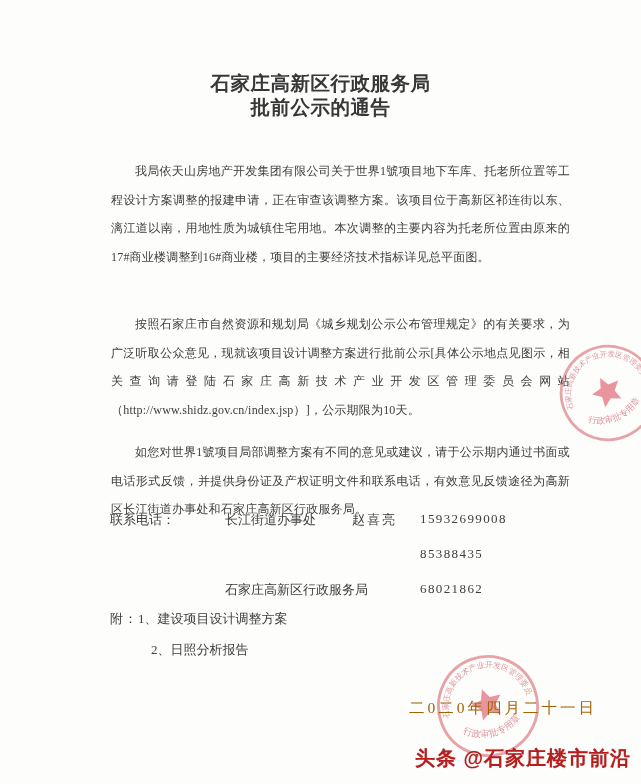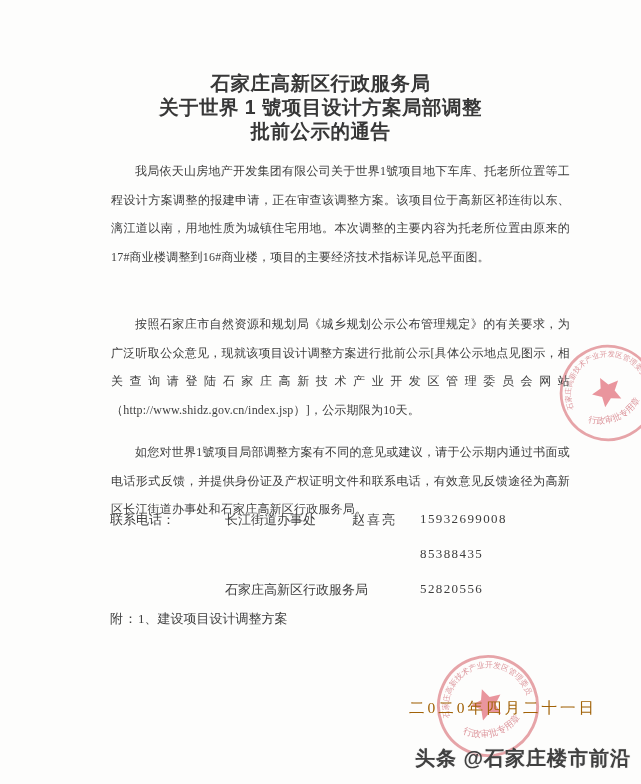--- a/index.html
+++ b/index.html
@@ -34,21 +34,21 @@
   .attach-line-2{left:151px;top:641px;}
   .attach-label{letter-spacing:1px;}
   .doc-date{left:401px;top:698px;font-size:15.5px;letter-spacing:3px;color:#a16207;margin-left:8px;}
   .seal{position:absolute;mix-blend-mode:multiply;opacity:.8;pointer-events:none;}
   #seal-1{left:556px;top:341px;width:104px;height:104px;transform:rotate(-28deg);}
   #seal-2{left:433px;top:651px;width:110px;height:110px;transform:rotate(-20deg);}
   .seal svg{width:100%;height:100%;display:block;}
   .footer-watermark{
     position:absolute;top:745px;right:10px;
     font-family:"Liberation Sans","DejaVu Sans",sans-serif;
-    font-weight:bold;font-size:20px;color:#404040;letter-spacing:1px;
+    font-weight:bold;font-size:20px;color:#b91c1c;letter-spacing:1px;
     text-shadow:0 1px 0 rgba(255,255,255,.65), 0 0 1px rgba(70,70,70,.45);
   }
 </style>
 </head>
 <body>
 
 <div class="page">
 
   <div class="seal" id="seal-1">
     <svg viewBox="0 0 120 120" aria-hidden="true">
@@ -79,35 +79,35 @@
         <textPath href="#arc-top-2" startOffset="4">石家庄高新技术产业开发区管理委员会</textPath>
       </text>
       <text font-size="10" fill="#cf6670" opacity=".85">
         <textPath href="#arc-mid-2" startOffset="6">行政审批专用章</textPath>
       </text>
     </svg>
   </div>
 
   <div class="doc-title">
     <div>石家庄高新区行政服务局</div>
-    <div>关于世界 1 號项目设计方案局部调整</div>
     <div>批前公示的通告</div>
   </div>
 
   <p class="para" id="para-1">我局依天山房地产开发集团有限公司关于世界1號项目地下车库、托老所位置等工程设计方案调整的报建申请，正在审查该调整方案。该项目位于高新区祁连街以东、漓江道以南，用地性质为城镇住宅用地。本次调整的主要内容为托老所位置由原来的17#商业楼调整到16#商业楼，项目的主要经济技术指标详见总平面图。</p>
   <p class="para" id="para-2">按照石家庄市自然资源和规划局《城乡规划公示公布管理规定》的有关要求，为广泛听取公众意见，现就该项目设计调整方案进行批前公示[具体公示地点见图示，相关查询请登陆石家庄高新技术产业开发区管理委员会网站（http://www.shidz.gov.cn/index.jsp）]，公示期限为10天。</p>
   <p class="para" id="para-3">如您对世界1號项目局部调整方案有不同的意见或建议，请于公示期内通过书面或电话形式反馈，并提供身份证及产权证明文件和联系电话，有效意见反馈途径为高新区长江街道办事处和石家庄高新区行政服务局。</p>
 
   <span class="abs contact-label">联系电话：</span>
   <span class="abs contact-org-1">长江街道办事处</span>
   <span class="abs contact-person-1">赵喜亮</span>
   <span class="abs contact-phone-1 phone">15932699008</span>
   <span class="abs contact-phone-2 phone">85388435</span>
   <span class="abs contact-org-2">石家庄高新区行政服务局</span>
-  <span class="abs contact-phone-3 phone">52820556</span>
+  <span class="abs contact-phone-3 phone">68021862</span>
 
   <span class="abs attach-line-1"><span class="attach-label">附：</span><span>1、建设项目设计调整方案</span></span>
+  <span class="abs attach-line-2">2、日照分析报告</span>
 
   <span class="abs doc-date">二0二0年四月二十一日</span>
 
   <div class="footer-watermark">头条 @石家庄楼市前沿</div>
 
 </div>
 
 </body></html>

